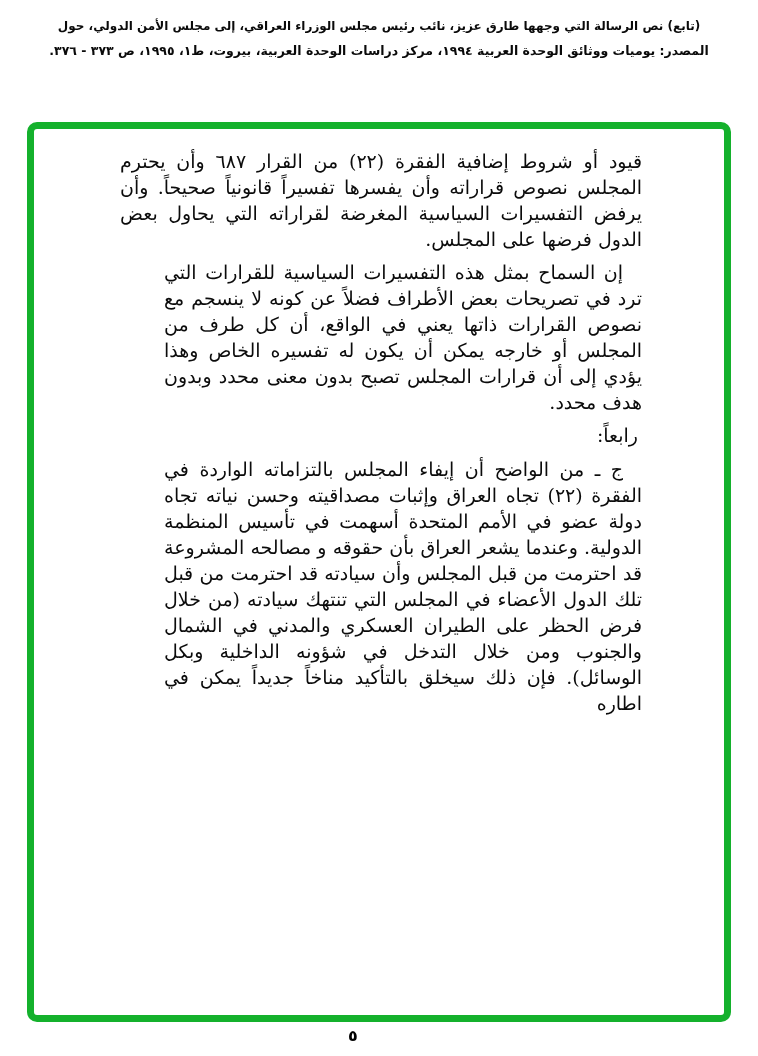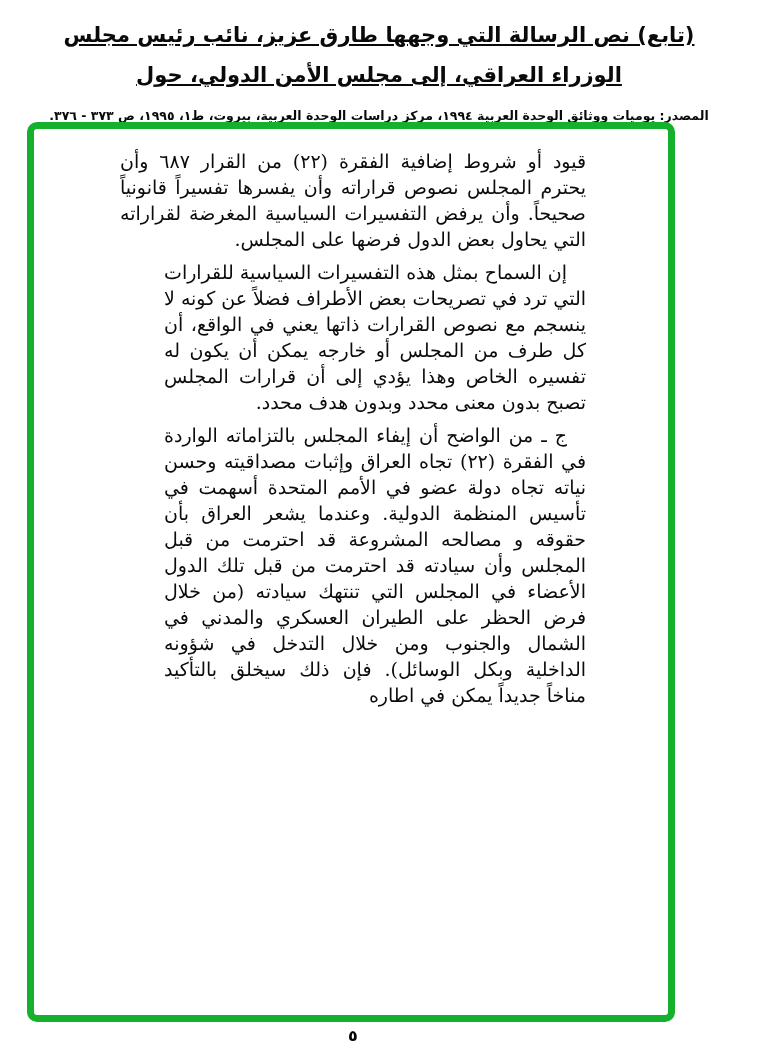--- a/index.html
+++ b/index.html
@@ -17,39 +17,37 @@
   }
   .doc-header {
     direction: rtl;
     text-align: center;
     padding-top: 15px;
     font-family: "DejaVu Sans", sans-serif;
     font-weight: bold;
     color: #0a0a0a;
   }
   .doc-header .line1 {
-    font-size: 21px;
-    line-height: 40px;
+    font-size: 12px;
+    line-height: 23px;
     padding: 0 28px;
-    text-decoration: underline;
   }
   .doc-header .line2 {
     font-size: 15.5px;
     line-height: 28px;
   }
   .doc-header .line3 {
     font-size: 12.5px;
     line-height: 25px;
-    margin-top: 8px;
   }
   .highlight-box {
     position: absolute;
     left: 27px;
     top: 122px;
-    width: 648px;
+    width: 704px;
     height: 900px;
     box-sizing: border-box;
     border: 7px solid #14b12c;
     border-radius: 10px;
     background: #ffffff;
     overflow: hidden;
   }
   .letter-body {
     direction: rtl;
     text-align: justify;
@@ -85,17 +83,18 @@
 
 <div class="doc-header">
   <div class="line1">(تابع) نص الرسالة التي وجهها طارق عزيز، نائب رئيس مجلس الوزراء العراقي، إلى مجلس الأمن الدولي، حول</div>
   <div class="line3">المصدر: يوميات ووثائق الوحدة العربية ١٩٩٤، مركز دراسات الوحدة العربية، بيروت، ط١، ١٩٩٥، ص ٣٧٣ - ٣٧٦.</div>
 </div>
 
 <div class="highlight-box">
   <div class="letter-body">
     <p>قيود أو شروط إضافية الفقرة (٢٢) من القرار ٦٨٧ وأن يحترم المجلس نصوص قراراته وأن يفسرها تفسيراً قانونياً صحيحاً. وأن يرفض التفسيرات السياسية المغرضة لقراراته التي يحاول بعض الدول فرضها على المجلس.</p>
     <p class="indent">إن السماح بمثل هذه التفسيرات السياسية للقرارات التي ترد في تصريحات بعض الأطراف فضلاً عن كونه لا ينسجم مع نصوص القرارات ذاتها يعني في الواقع، أن كل طرف من المجلس أو خارجه يمكن أن يكون له تفسيره الخاص وهذا يؤدي إلى أن قرارات المجلس تصبح بدون معنى محدد وبدون هدف محدد.</p>
+    <p class="section-heading">رابعاً:</p>
     <p class="indent">ج ـ من الواضح أن إيفاء المجلس بالتزاماته الواردة في الفقرة (٢٢) تجاه العراق وإثبات مصداقيته وحسن نياته تجاه دولة عضو في الأمم المتحدة أسهمت في تأسيس المنظمة الدولية. وعندما يشعر العراق بأن حقوقه و مصالحه المشروعة قد احترمت من قبل المجلس وأن سيادته قد احترمت من قبل تلك الدول الأعضاء في المجلس التي تنتهك سيادته (من خلال فرض الحظر على الطيران العسكري والمدني في الشمال والجنوب ومن خلال التدخل في شؤونه الداخلية وبكل الوسائل). فإن ذلك سيخلق بالتأكيد مناخاً جديداً يمكن في اطاره</p>
   </div>
 </div>
 
 <div class="page-number">٥</div>
 
 </body></html>

